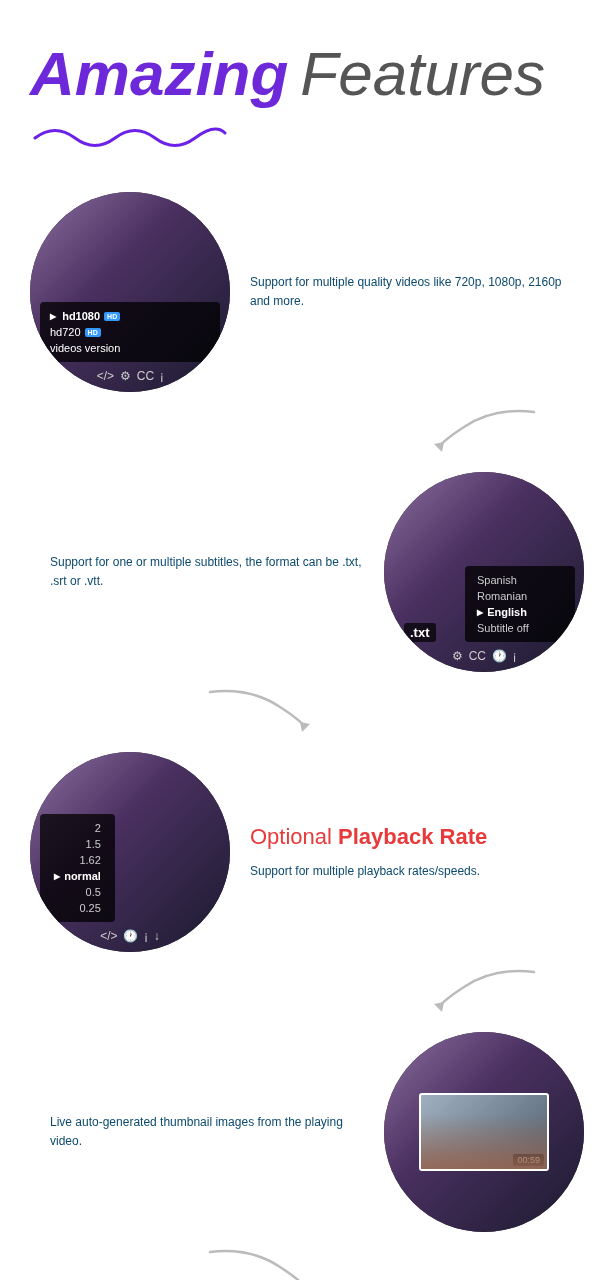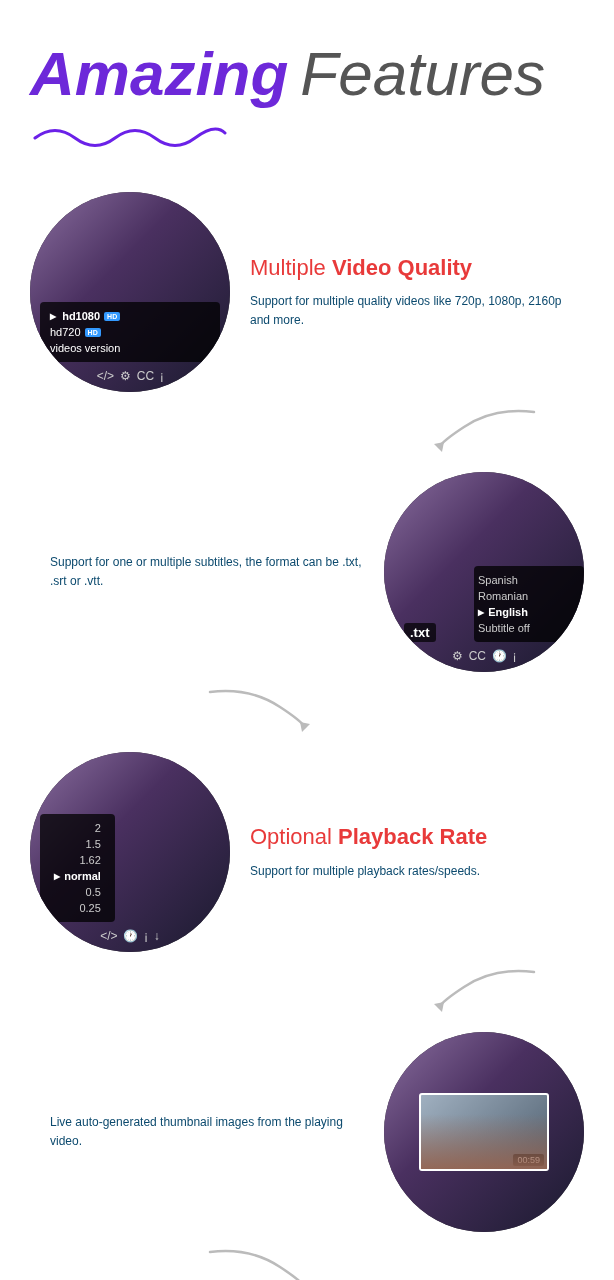--- a/index.html
+++ b/index.html
@@ -115,24 +115,24 @@
       font-size: 12px;
     }
 
     
     .sub-bg {
       background: linear-gradient(135deg, #b09080 0%, #7a6060 50%, #3a2525 100%);
     }
     .sub-overlay {
       position: absolute;
       bottom: 30px;
-      right: 0;
+      right: 9px;
       background: rgba(0,0,0,0.75);
       border-radius: 4px;
-      padding: 6px 4px;
+      padding: 6px 12px;
       min-width: 110px;
     }
     .sub-item {
       color: #ccc;
       font-size: 11px;
       padding: 2px 0;
     }
     .sub-item.active {
       color: #fff;
       font-weight: bold;
@@ -321,23 +321,20 @@
           <div class="vq-controls">
             <span>&lt;/&gt;</span>
             <span>⚙</span>
             <span>CC</span>
             <span>ℹ</span>
           </div>
         </div>
       </div>
 
       <div class="feature-text">
-        <div class="feature-title">
-          <span class="feature-title-multiple">Multiple </span><span class="feature-title-vq">Video Quality</span>
-        </div>
         <div class="feature-desc">Support for multiple quality videos like 720p, 1080p, 2160p and more.</div>
       </div>
     </div>
 
     <div class="arrow-container arrow-right">
       <svg class="arrow-svg" viewBox="0 0 110 50" fill="none" xmlns="http://www.w3.org/2000/svg">
         <path d="M100 10 Q60 5 30 25 Q10 38 5 45" stroke="#bbb" stroke-width="2.5" stroke-linecap="round" fill="none"></path>
         <polygon points="0,42 8,50 10,40" fill="#bbb"></polygon>
       </svg>
     </div>

